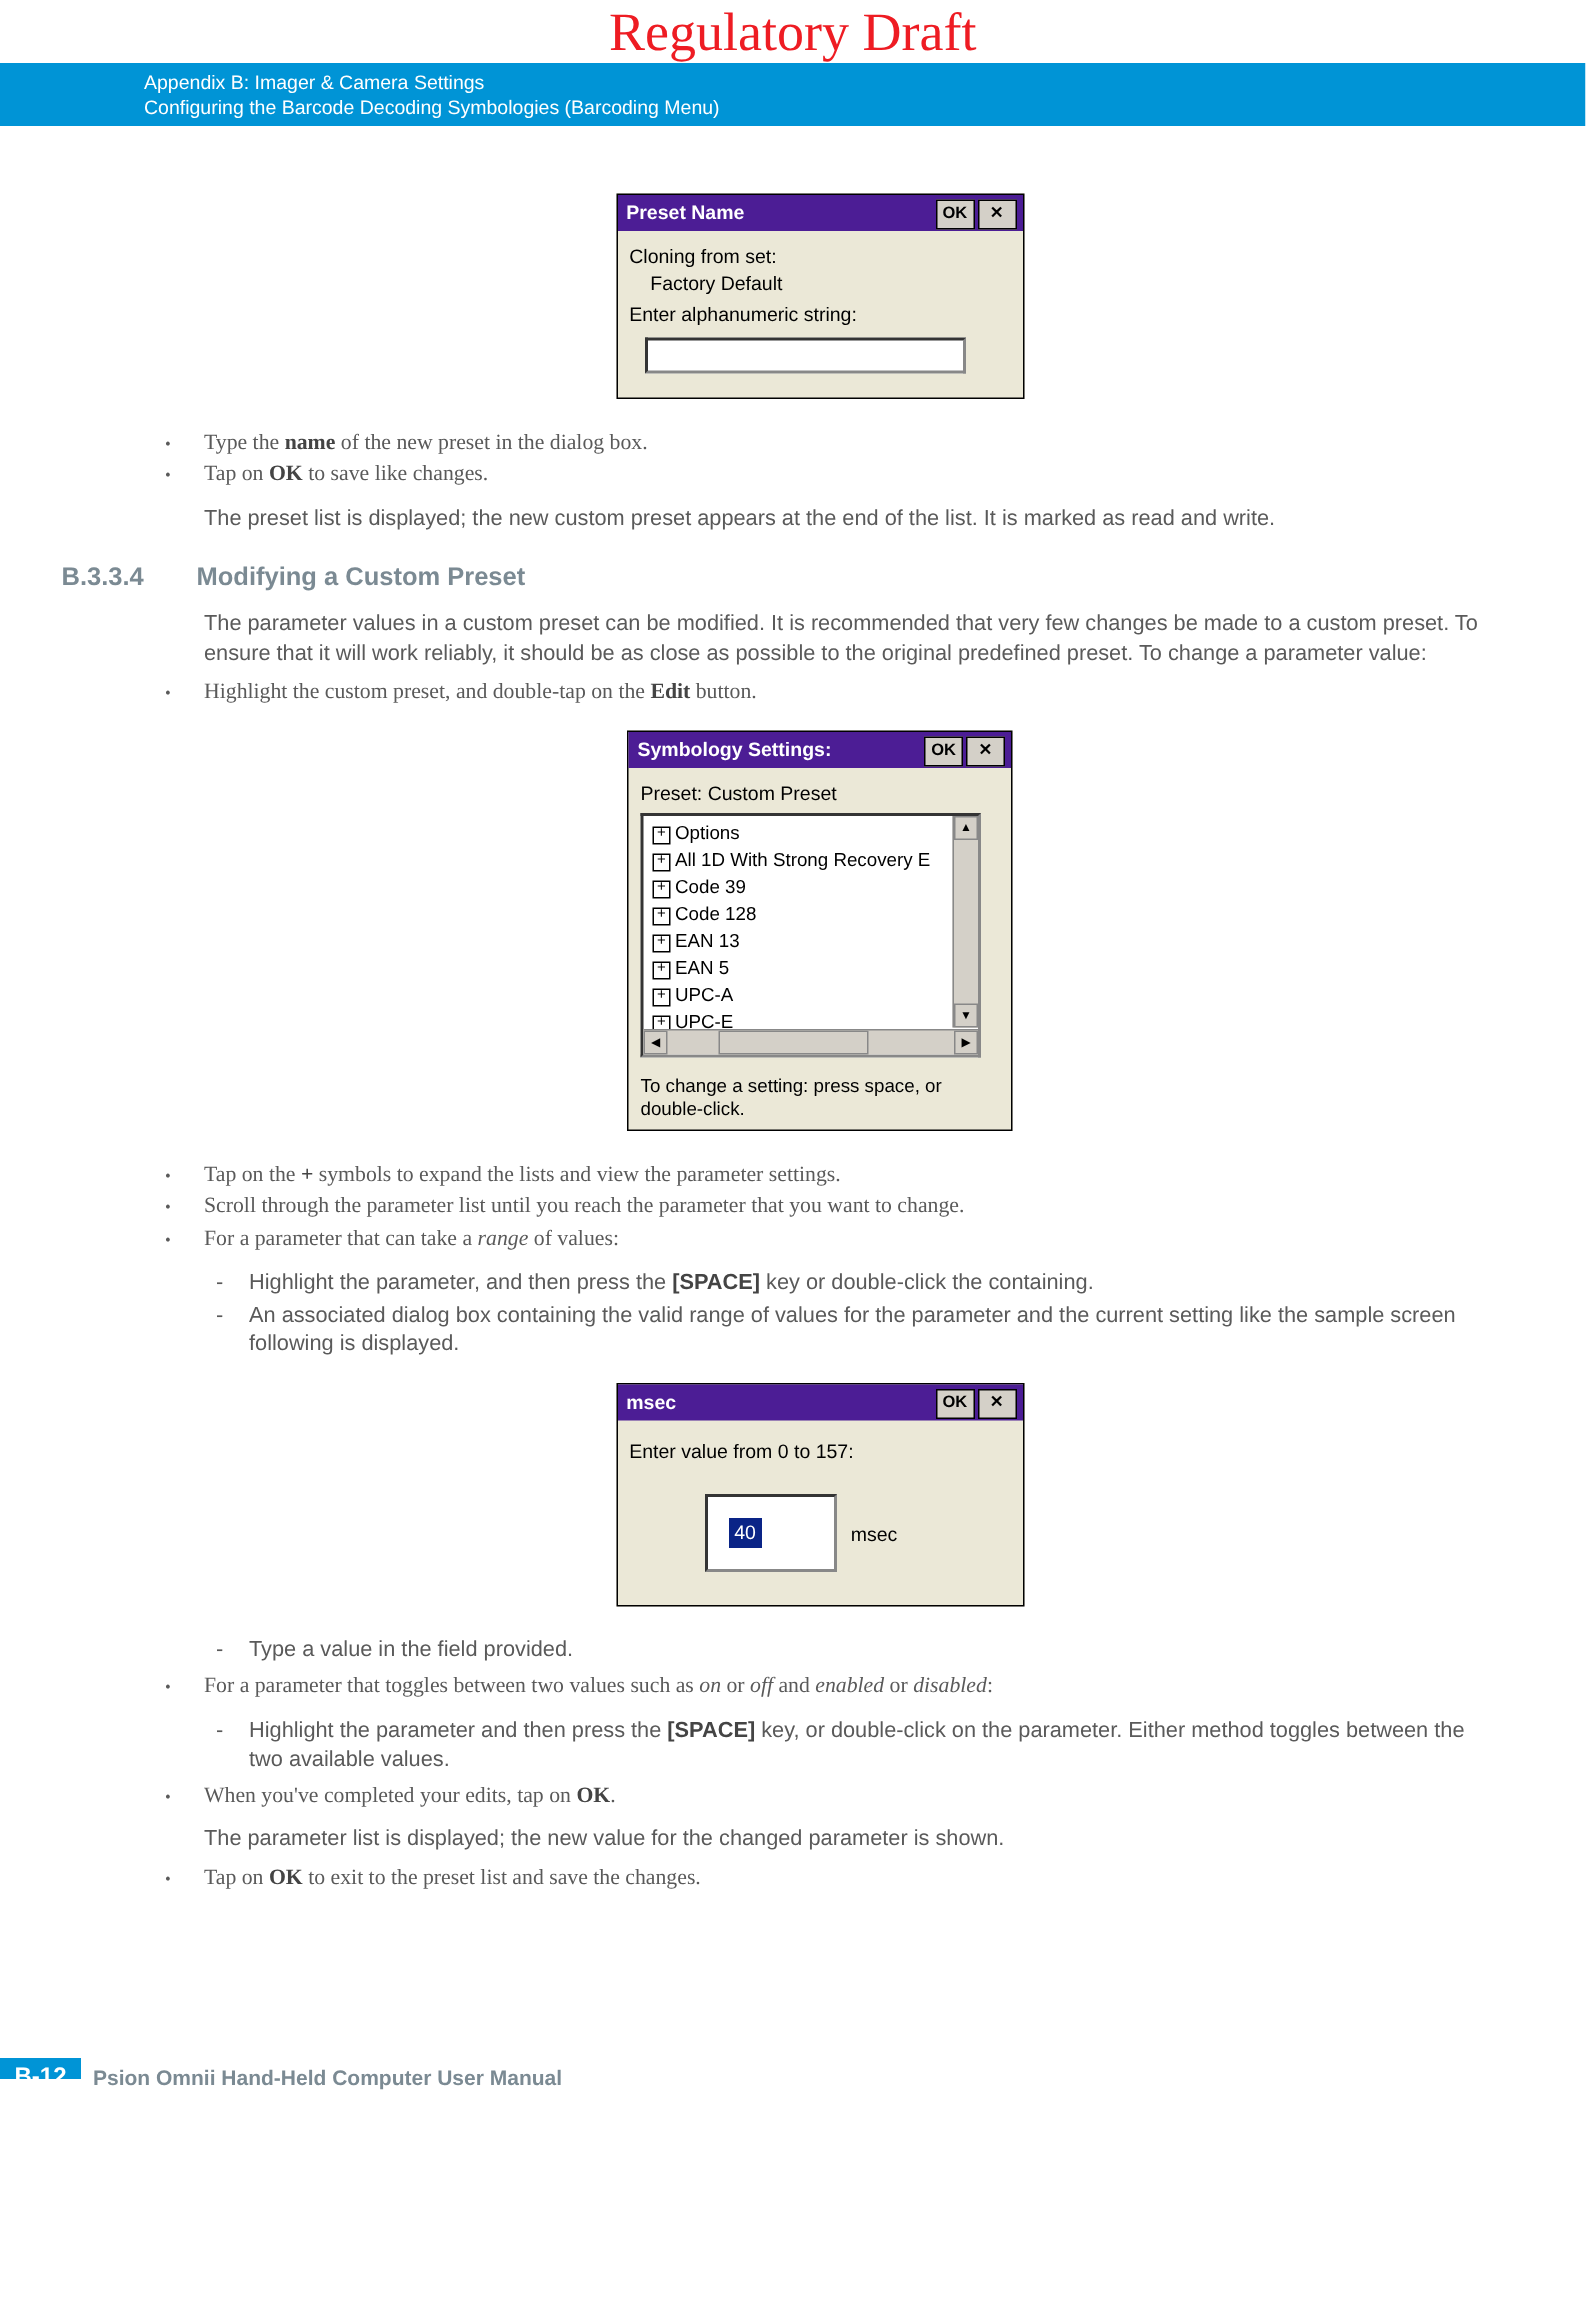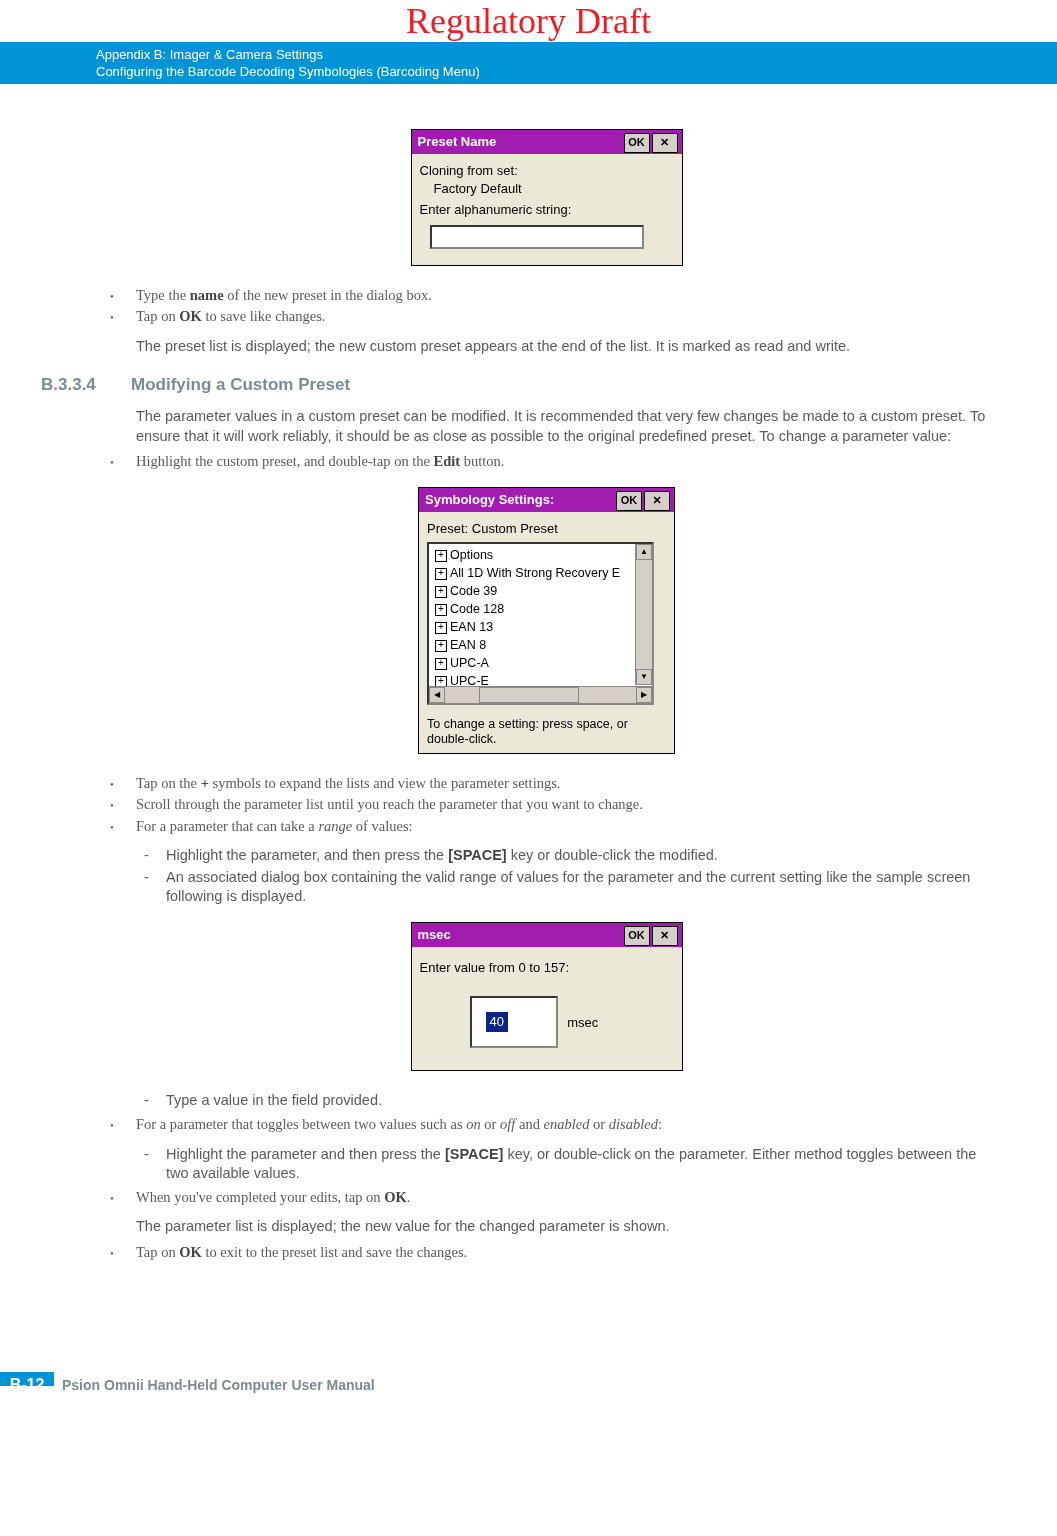--- a/index.html
+++ b/index.html
@@ -1,20 +1,20 @@
 <!DOCTYPE html>
 <html><head>
 <meta charset="utf-8">
 <style>
   body { margin:0; padding:0; font-family: Arial, Helvetica, sans-serif; background:#fff; color:#555; width:1057px; }
   .draft-banner { text-align:center; font-size:36px; color:#ee1c23; font-family:"Times New Roman",serif; font-weight:400; padding-top:0; }
   .blue-bar { background:#0094d6; height:42px; color:#fff; padding:4px 0 4px 96px; box-sizing:border-box; font-size:13px; line-height:17px; }
   .content { padding:30px 60px 30px 96px; font-size:14.5px; line-height:1.35; color:#5a5a5a; }
   .shot { display:block; margin:15px auto 20px auto; border:1px solid #000; background:#ebe8d7; }
-  .win-title { background:#a21caf; color:#fff; font-size:13px; font-weight:bold; height:24px; display:flex; align-items:center; padding-left:6px; position:relative; }
+  .win-title { background:#4c1d95; color:#fff; font-size:13px; font-weight:bold; height:24px; display:flex; align-items:center; padding-left:6px; position:relative; }
   .win-btns { position:absolute; right:4px; top:3px; display:flex; gap:2px; }
   .win-btn { width:24px; height:18px; background:#d4d0c8; border:1px solid #000; font-size:11px; font-weight:bold; text-align:center; line-height:16px; color:#000; }
   .win-body { padding:8px 8px 10px 8px; font-size:13px; color:#000; font-family:Tahoma,Arial,sans-serif; }
   .txt-input { border:2px inset #888; background:#fff; height:20px; }
   ul.bul { list-style:none; padding-left:40px; margin:4px 0 10px 0; }
   ul.bul > li { position:relative; padding-left:0px; margin:2px 0;font-family:Liberation Serif, serif; }
   ul.bul > li::before { content:"•"; position:absolute; left:-26px; color:#5a5a5a; font-size:11px; top:3px;}
   ul.dash { list-style:none; padding-left:70px; margin:4px 0 4px 0;}
   ul.dash > li { position:relative; margin:2px 0; }
   ul.dash > li::before { content:"-"; position:absolute; left:-22px; color:#5a5a5a; }
@@ -90,39 +90,39 @@
       </div>
     </div>
     <div class="win-body" style="padding-bottom:6px;">
       <div style="margin-bottom:4px;">Preset: Custom Preset</div>
       <div class="tree-box">
         <div class="tree-line"><span class="plusbox">+</span><span>Options</span></div>
         <div class="tree-line"><span class="plusbox">+</span><span>All 1D With Strong Recovery E</span></div>
         <div class="tree-line"><span class="plusbox">+</span><span>Code 39</span></div>
         <div class="tree-line"><span class="plusbox">+</span><span>Code 128</span></div>
         <div class="tree-line"><span class="plusbox">+</span><span>EAN 13</span></div>
-        <div class="tree-line"><span class="plusbox">+</span><span>EAN 8</span></div>
+        <div class="tree-line"><span class="plusbox">+</span><span>EAN 5</span></div>
         <div class="tree-line"><span class="plusbox">+</span><span>UPC-A</span></div>
         <div class="tree-line"><span class="plusbox">+</span><span>UPC-E</span></div>
         <div class="scroll-v"></div>
         <div class="scroll-h">
             <div class="scroll-h-knob"></div>
           </div>
       </div>
       <div style="margin-top:12px;font-size:12.5px;line-height:15px;">To change a setting: press space, or double-click.</div>
     </div>
   </div>
 
   <ul class="bul">
     <li><span>Tap on the </span><b>+</b><span> symbols to expand the lists and view the parameter settings.</span></li>
     <li>Scroll through the parameter list until you reach the parameter that you want to change.</li>
     <li><span>For a parameter that can take a </span><em>range</em><span> of values:</span></li>
   </ul>
   <ul class="dash">
-    <li><span>Highlight the parameter, and then press the </span><b>[SPACE]</b><span> key or double-click the modified.</span></li>
+    <li><span>Highlight the parameter, and then press the </span><b>[SPACE]</b><span> key or double-click the containing.</span></li>
     <li>An associated dialog box containing the valid range of values for the parameter and the current setting like the sample screen following is displayed.</li>
   </ul>
 
   <div class="shot" style="width:270px;">
     <div class="win-title">
       <span>msec</span>
       <div class="win-btns">
         <div class="win-btn">OK</div>
         <div class="win-btn">✕</div>
       </div>

